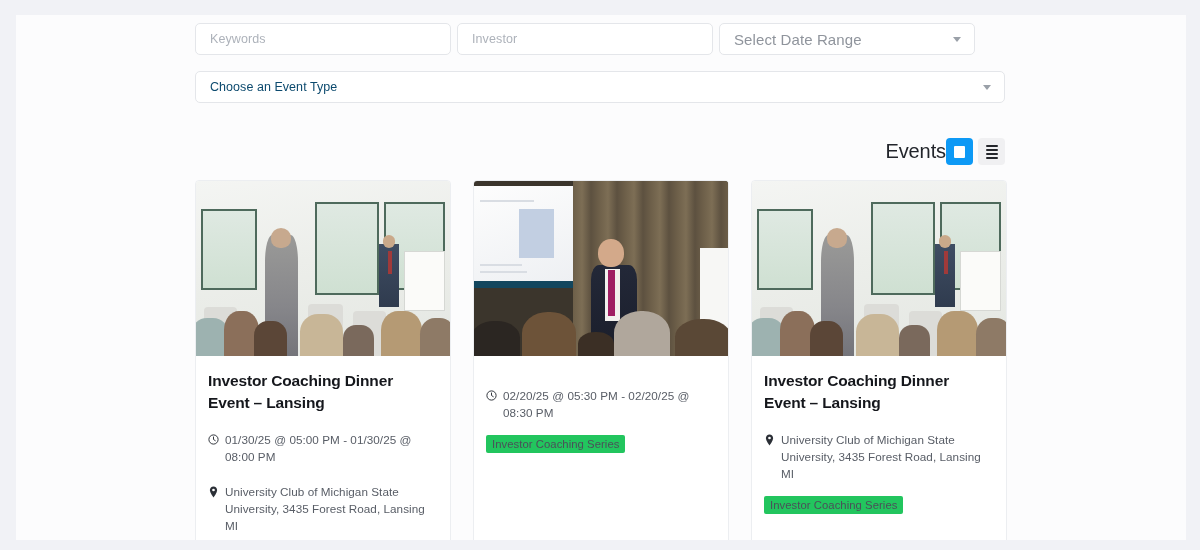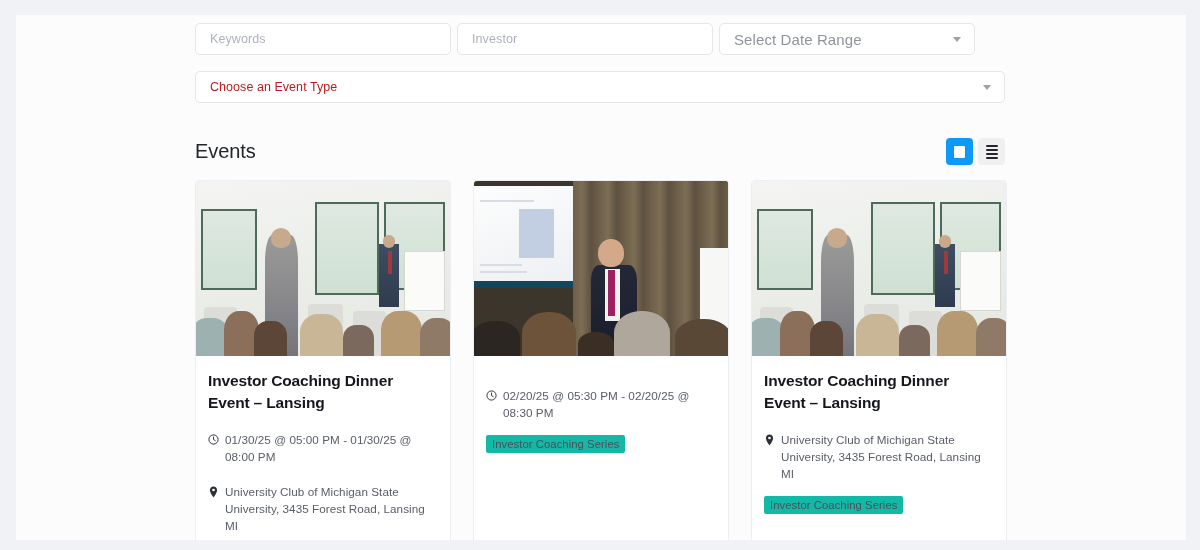--- a/index.html
+++ b/index.html
@@ -62,21 +62,21 @@
     color: #adb2ba;
     font-size: 12.5px;
     letter-spacing: 0.1px;
   }
   .field .val-light {
     color: #8f949c;
     font-size: 15px;
     letter-spacing: 0.1px;
   }
   .field .val-dark {
-    color: #b91c1c;
+    color: #0c4a6e;
     font-size: 12.5px;
     letter-spacing: 0.05px;
   }
 
   .caret {
     position: absolute;
     right: 13px;
     top: 50%;
     width: 0; height: 0;
     margin-top: -2px;
@@ -84,21 +84,21 @@
     border-right: 4px solid transparent;
     border-top: 5px solid #9aa0a8;
   }
 
   .second-row { margin-top: 16px; }
 
   
   .events-header {
     display: flex;
     align-items: center;
-    justify-content: space-between;
+    justify-content: flex-end;
     margin-top: 35px;
     margin-bottom: 15px;
   }
 
   .events-title {
     font-size: 20px;
     font-weight: 400;
     color: #22252b;
     letter-spacing: -0.1px;
   }
@@ -179,21 +179,21 @@
     letter-spacing: 0.05px;
   }
 
   .ico { flex: 0 0 11px; margin-top: 2px; }
   .ico svg { display: block; }
 
   .tag {
     display: inline-block;
     margin-top: 5px;
     padding: 3px 6px;
-    background: #14b8a6;
+    background: #22c55e;
     color: #4b5059;
     font-size: 11.3px;
     border-radius: 2px;
     letter-spacing: 0.05px;
   }
 
   
   .scene { position: absolute; inset: 0; }
 
   

